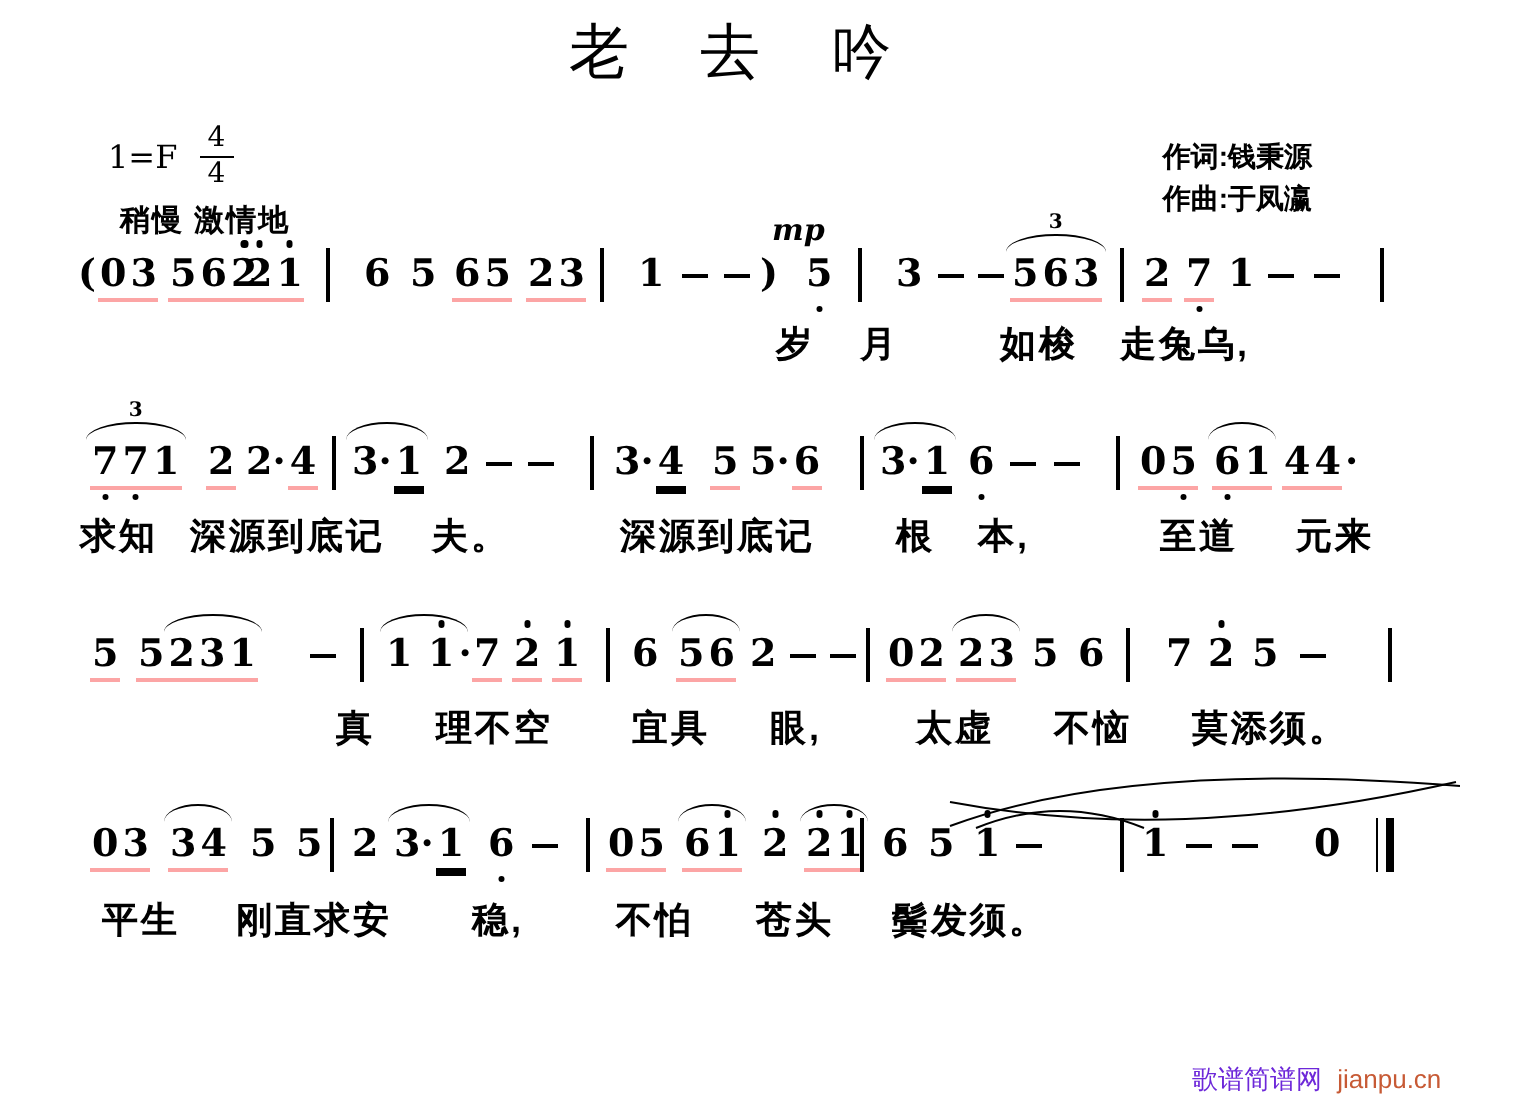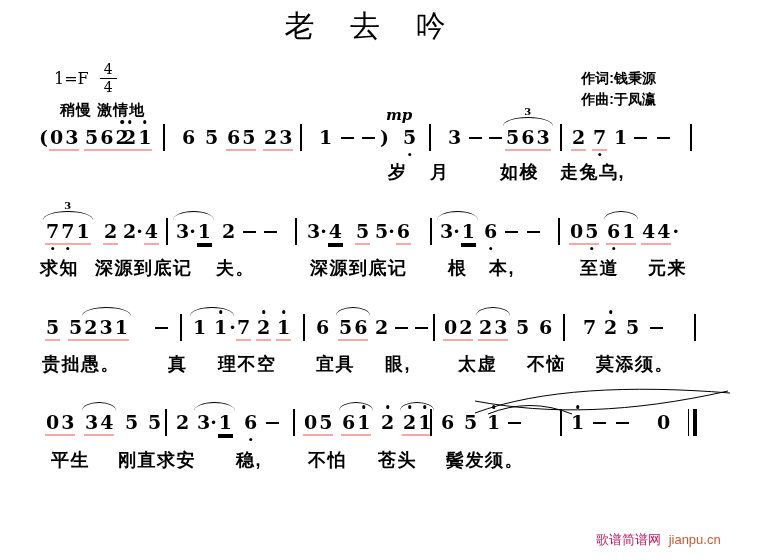--- a/index.html
+++ b/index.html
@@ -159,21 +159,20 @@
       <div class="tok" style="left: 443px; top: 316px;"><span class="grp u1"><span class="ch">0</span><span class="ch">2</span></span></div>
       <div class="tok" style="left: 478px; top: 316px;"><span class="grp u1"><span class="ch">2</span><span class="ch">3</span></span><i class="slur"></i></div>
       <div class="tok" style="left: 515px; top: 316px;"><span class="grp u0"><span class="ch">5</span></span></div>
       <div class="tok" style="left: 538px; top: 316px;"><span class="grp u0"><span class="ch">6</span></span></div>
       <div class="tok bar" style="left: 563px; top: 316px;"></div>
       <div class="tok" style="left: 582px; top: 316px;"><span class="grp u0"><span class="ch">7</span></span></div>
       <div class="tok" style="left: 603px; top: 316px;"><span class="grp u0"><span class="ch">2<i class="hd"></i></span></span></div>
       <div class="tok" style="left: 625px; top: 316px;"><span class="grp u0"><span class="ch">5</span></span></div>
       <div class="tok dash" style="left: 650px; top: 316px;"></div>
       <div class="tok bar" style="left: 694px; top: 316px;"></div>
-      <div class="lyr" style="left: 42px; top: 352px;">贵拙愚。</div>
       <div class="lyr" style="left: 168px; top: 352px;">真</div>
       <div class="lyr" style="left: 218px; top: 352px;">理不空</div>
       <div class="lyr" style="left: 316px; top: 352px;">宜具</div>
       <div class="lyr" style="left: 385px; top: 352px;">眼,</div>
       <div class="lyr" style="left: 458px; top: 352px;">太虚</div>
       <div class="lyr" style="left: 527px; top: 352px;">不恼</div>
       <div class="lyr" style="left: 596px; top: 352px;">莫添须。</div>
       <div class="tok" style="left: 45px; top: 411px;"><span class="grp u1"><span class="ch">0</span><span class="ch">3</span></span></div>
       <div class="tok" style="left: 84px; top: 411px;"><span class="grp u1"><span class="ch">3</span><span class="ch">4</span></span><i class="slur"></i></div>
       <div class="tok" style="left: 124px; top: 411px;"><span class="grp u0"><span class="ch">5</span></span></div>
@@ -202,17 +201,17 @@
       <div class="lyr" style="left: 51px; top: 448px;">平生</div>
       <div class="lyr" style="left: 118px; top: 448px;">刚直求安</div>
       <div class="lyr" style="left: 236px; top: 448px;">稳,</div>
       <div class="lyr" style="left: 308px; top: 448px;">不怕</div>
       <div class="lyr" style="left: 378px; top: 448px;">苍头</div>
       <div class="lyr" style="left: 446px; top: 448px;">鬓发须。</div>
     </div>
 
 
   <div class="footer">
-    <span class="site" style="color: #be185d;">歌谱简谱网</span>
+    <span class="site" style="color: #6d28d9;">歌谱简谱网</span>
     <span class="url" style="color: rgb(199, 90, 53);">jianpu.cn</span>
   </div>
 
 </div>
 
 </body></html>

